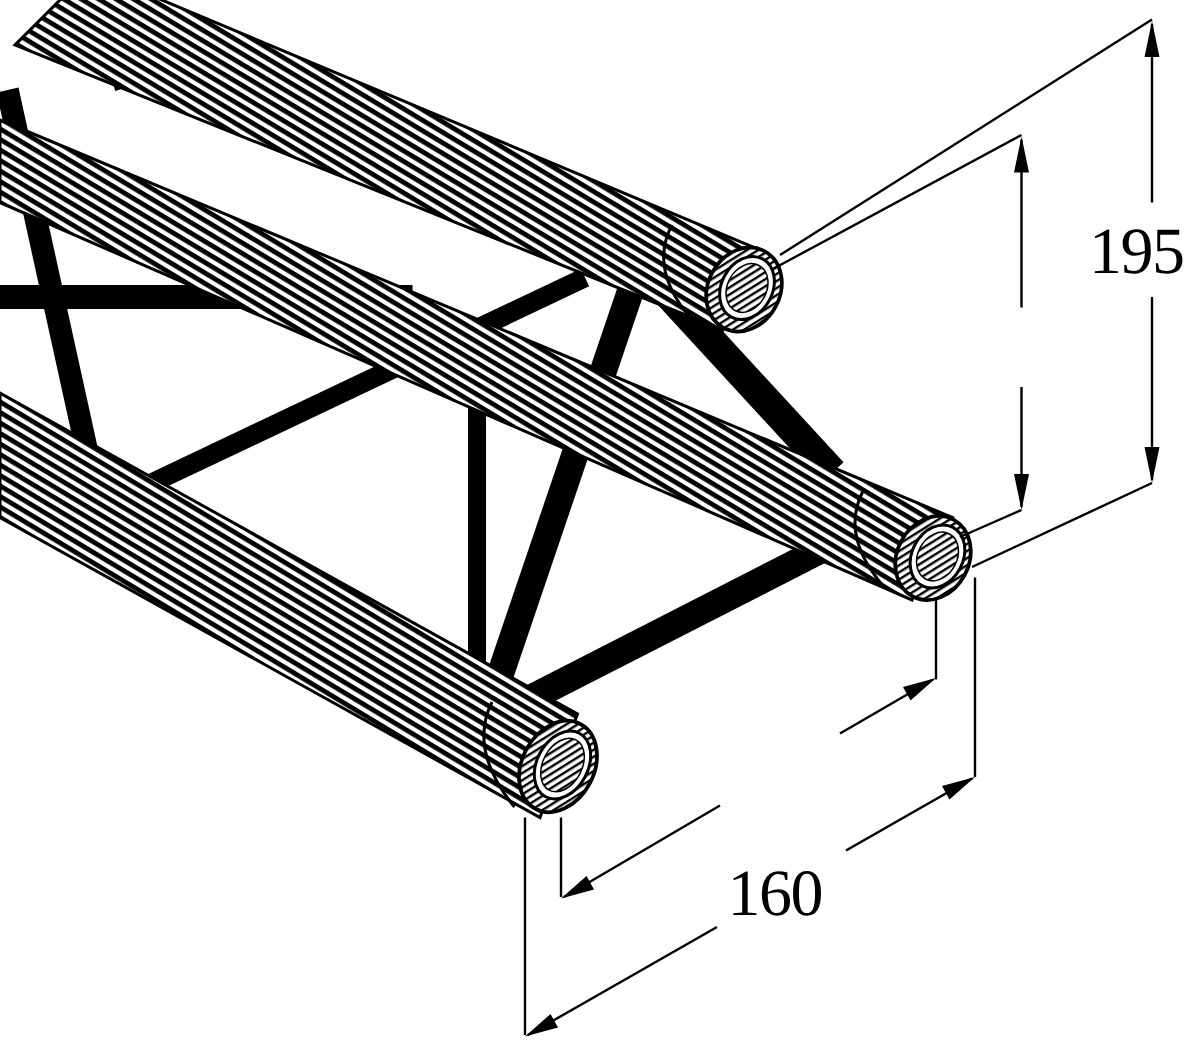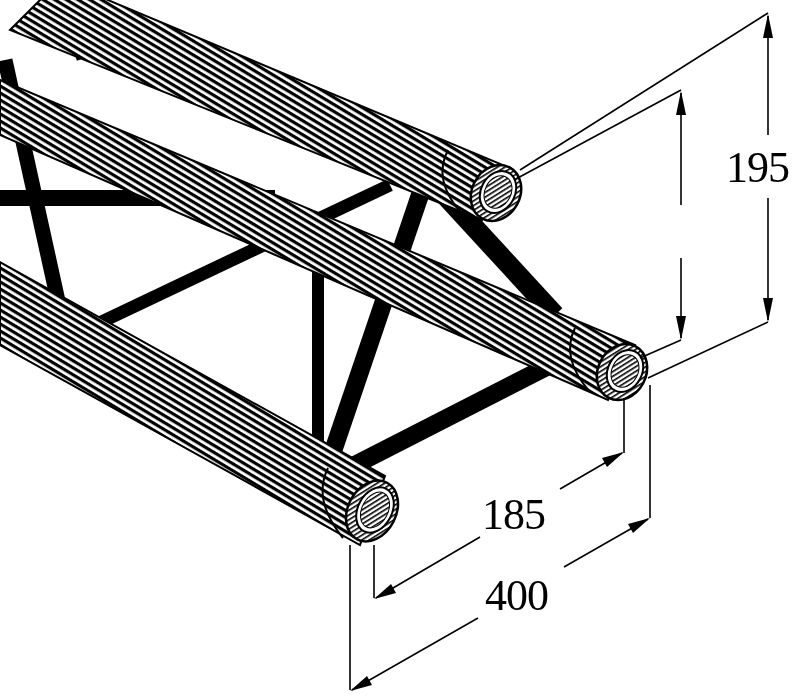--- a/index.html
+++ b/index.html
@@ -96,15 +96,14 @@
     <line x1="350" y1="545" x2="350" y2="690"></line>
 
     <line x1="648" y1="519" x2="564" y2="567"></line>
     <line x1="478" y1="618" x2="352" y2="690"></line>
     <polygon points="650,518 628,524 633,533" stroke="none"></polygon>
     <polygon points="350,691 372,685 367,676" stroke="none"></polygon>
   </g>
 </svg>
 
   <span class="dim-label" style="left:724px; top:146px;">195</span>
-  <span class="dim-label" style="left:480px; top:493px;">185</span>
-  <span class="dim-label" style="left:483px; top:574px;">400</span>
+  <span class="dim-label" style="left:483px; top:574px;">160</span>
 </div>
 
 </body></html>

